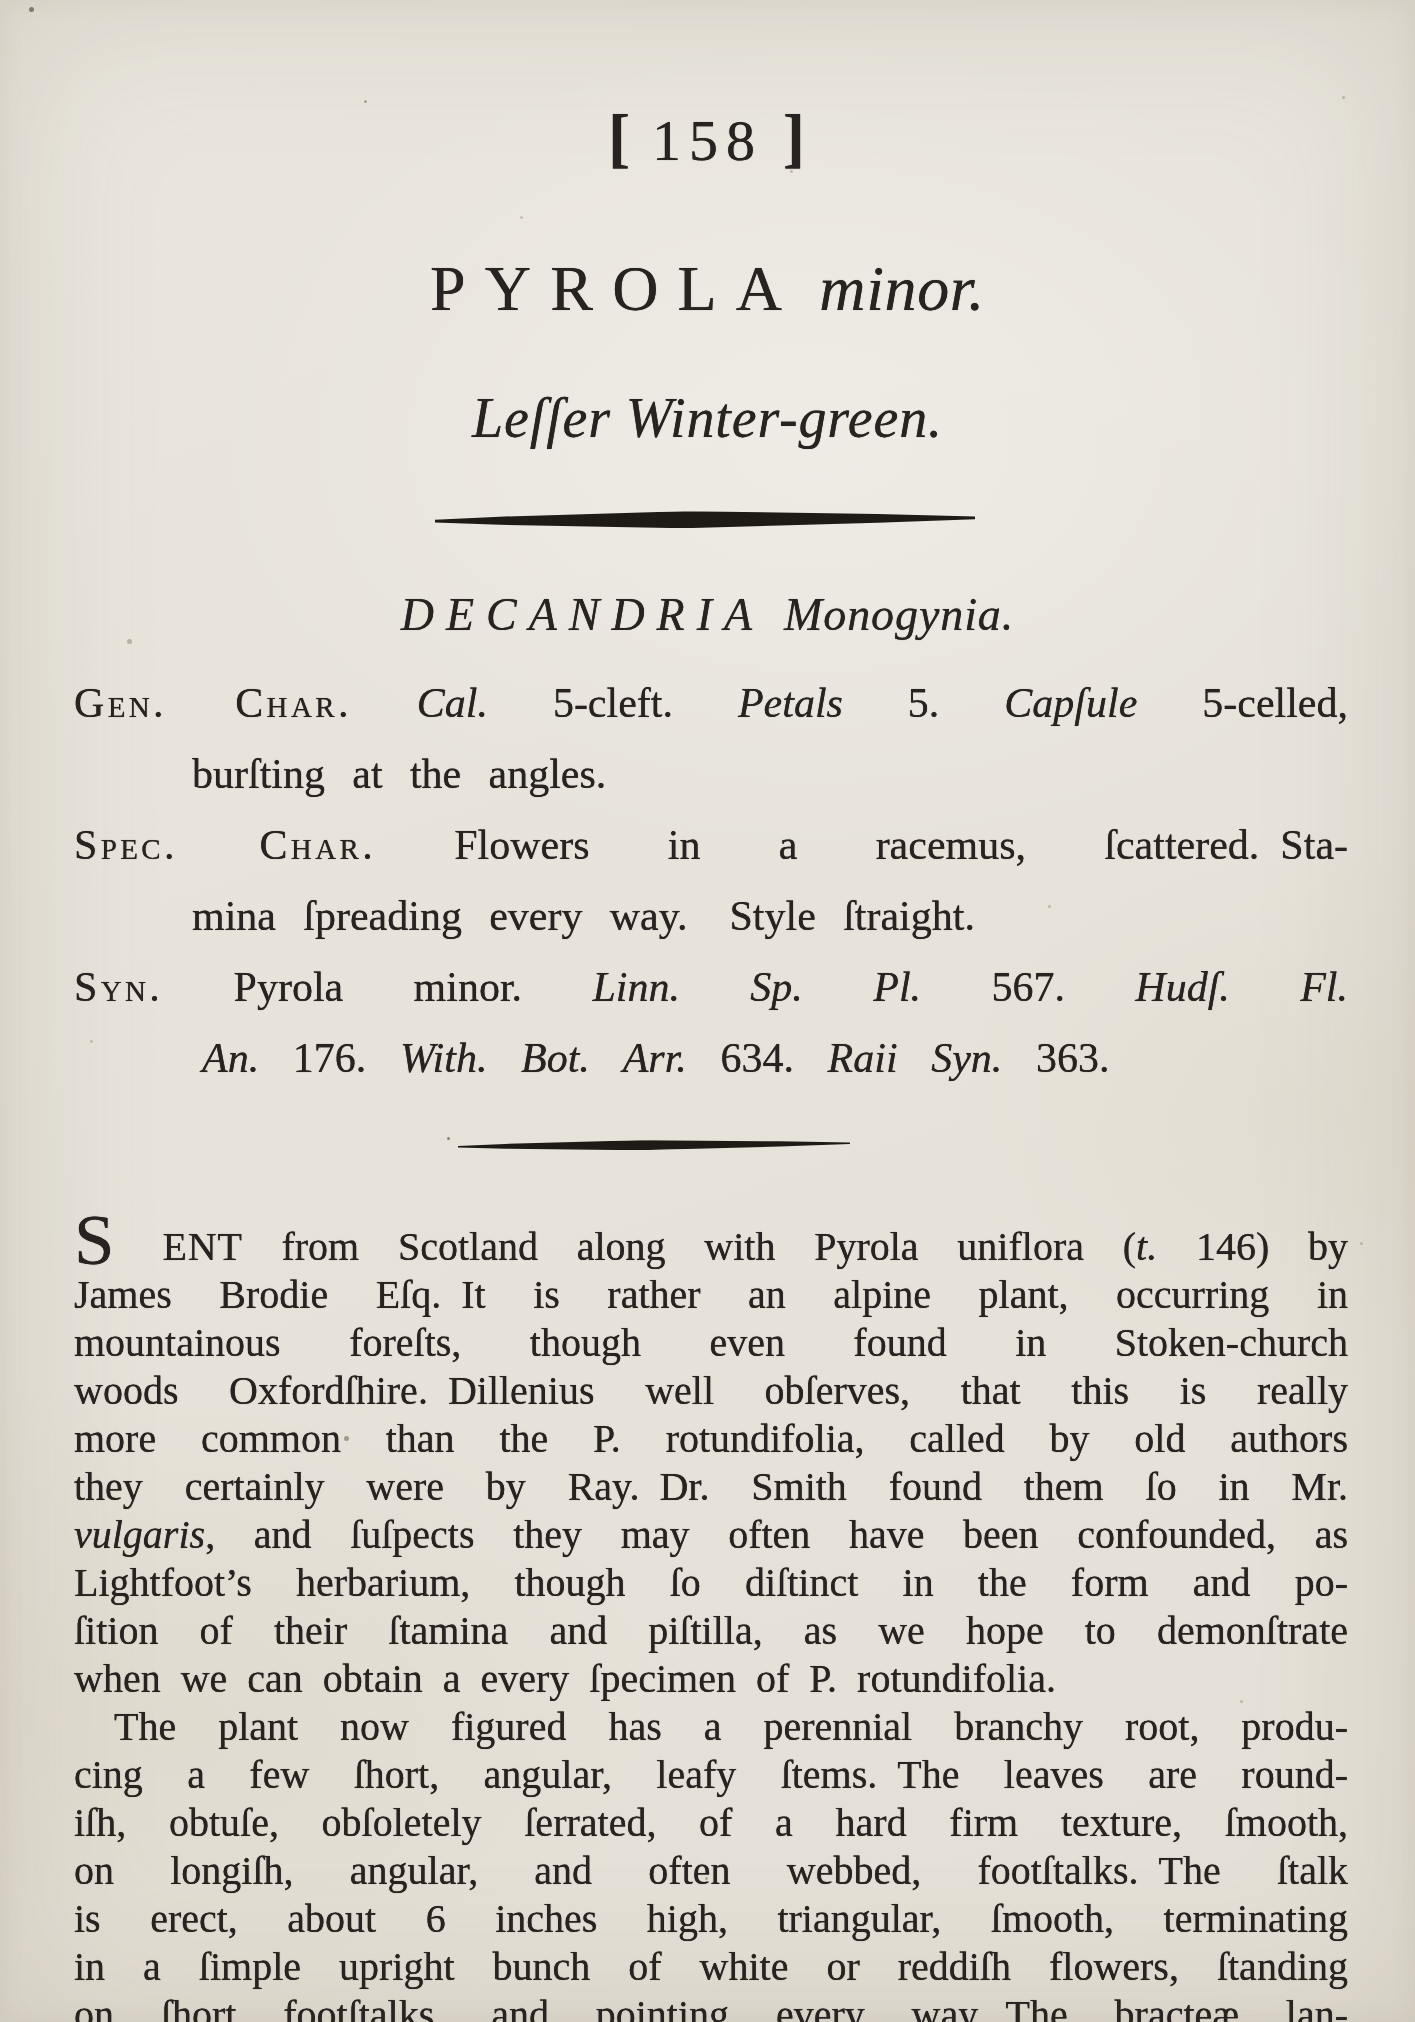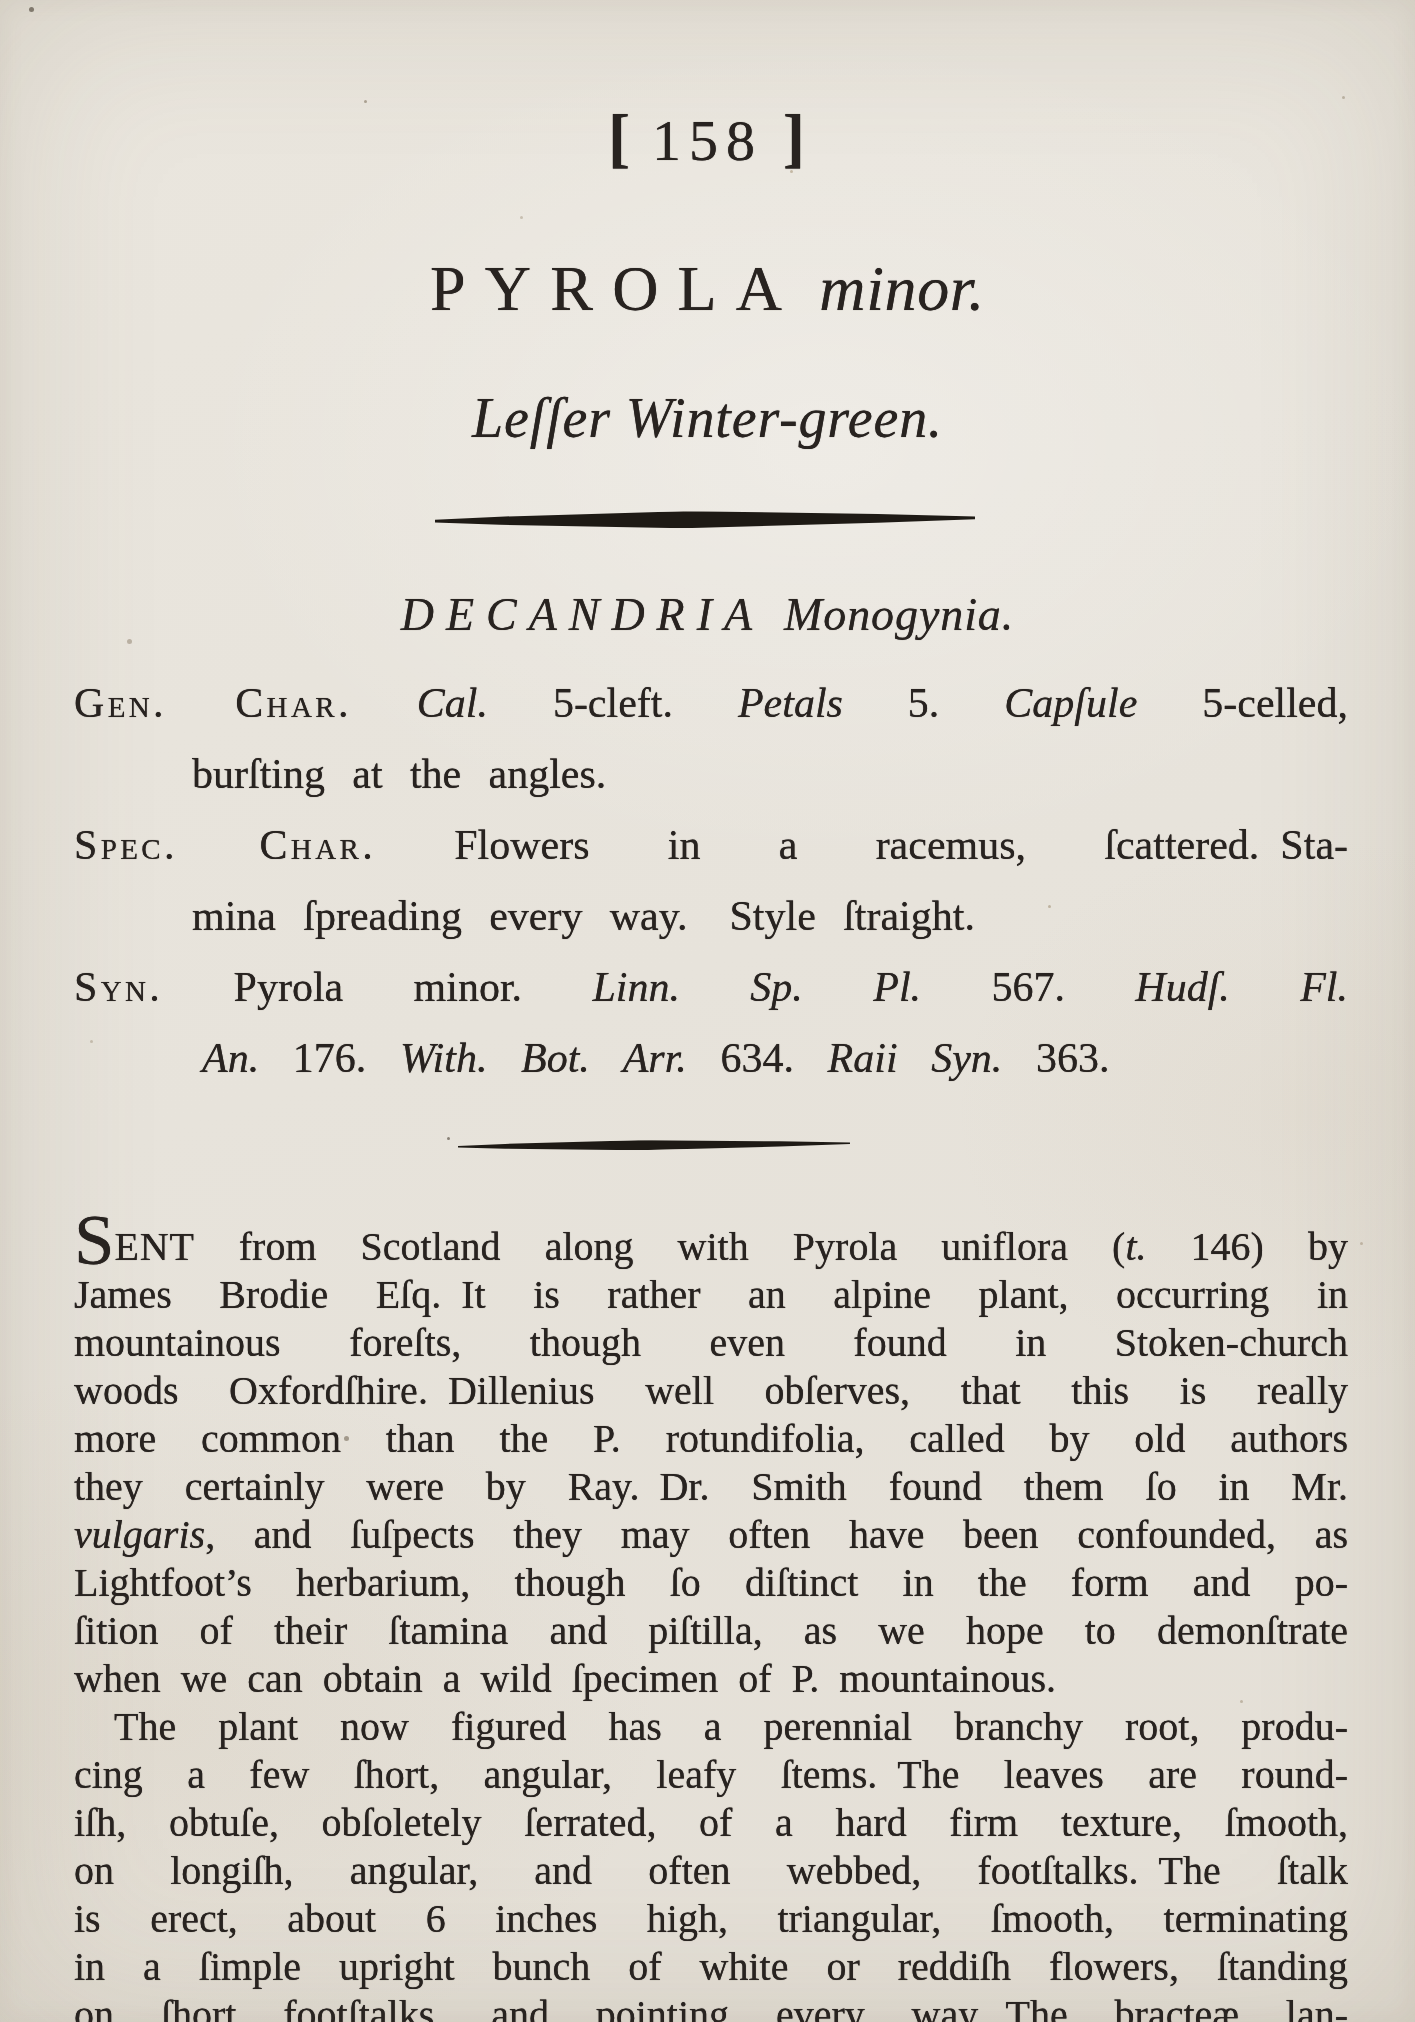--- a/index.html
+++ b/index.html
@@ -50,21 +50,21 @@
   .bodyblock{position:absolute;left:74px;top:1223px;width:1274px;font-size:40px;line-height:48px;}
   .bl{height:48px;}
   .j{text-align:justify;text-align-last:justify;}
   .hl.ind{padding-left:118px;word-spacing:.40em;}
   .hl.ind2{padding-left:128px;word-spacing:.55em;}
   .bl:not(.j){word-spacing:.25em;}
   .bl.indent1{text-indent:40px;}
   
   .sc{font-variant:small-caps;letter-spacing:.08em;}
   .it{font-style:italic;}
-  .caps{letter-spacing:.02em;}
+  .caps{letter-spacing:.02em;margin-left:48px;}
   .drop{font-size:1.82em;line-height:0;vertical-align:-.06em;}
   
   .specks{position:absolute;left:0;top:0;width:3px;height:3px;border-radius:50%;background:transparent;
     box-shadow:
       30px 8px 0 1px rgba(55,45,32,.55),
       364px 100px 0 0 rgba(95,80,55,.45),
       790px 170px 0 0 rgba(140,115,75,.40),
       1342px 96px 0 0 rgba(110,92,62,.35),
       520px 216px 0 0 rgba(120,100,70,.30),
       128px 640px 0 1px rgba(100,84,58,.35),
@@ -113,21 +113,21 @@
   <div class="bodyblock">
     <div class="bl j"><span class="drop">S</span><span class="caps">ENT</span><span> from Scotland along with Pyrola uniflora (</span><span class="it">t.</span><span> 146) by</span></div>
     <div class="bl j"><span>James Brodie Eſq. It is rather an alpine plant, occurring in</span></div>
     <div class="bl j"><span>mountainous foreſts, though even found in Stoken-church</span></div>
     <div class="bl j"><span>woods Oxfordſhire. Dillenius well obſerves, that this is really</span></div>
     <div class="bl j"><span>more common than the P. rotundifolia, called by old authors</span></div>
     <div class="bl j"><span>they certainly were by Ray. Dr. Smith found them ſo in Mr.</span></div>
     <div class="bl j"><span class="it">vulgaris</span><span>, and ſuſpects they may often have been confounded, as</span></div>
     <div class="bl j"><span>Lightfoot’s herbarium, though ſo diſtinct in the form and po-</span></div>
     <div class="bl j"><span>ſition of their ſtamina and piſtilla, as we hope to demonſtrate</span></div>
-    <div class="bl"><span>when we can obtain a wild ſpecimen of P. mountainous.</span></div>
+    <div class="bl"><span>when we can obtain a every ſpecimen of P. rotundifolia.</span></div>
     <div class="bl j indent1"><span>The plant now figured has a perennial branchy root, produ-</span></div>
     <div class="bl j"><span>cing a few ſhort, angular, leafy ſtems. The leaves are round-</span></div>
     <div class="bl j"><span>iſh, obtuſe, obſoletely ſerrated, of a hard firm texture, ſmooth,</span></div>
     <div class="bl j"><span>on longiſh, angular, and often webbed, footſtalks. The ſtalk</span></div>
     <div class="bl j"><span>is erect, about 6 inches high, triangular, ſmooth, terminating</span></div>
     <div class="bl j"><span>in a ſimple upright bunch of white or reddiſh flowers, ſtanding</span></div>
     <div class="bl j"><span>on ſhort footſtalks, and pointing every way. The bracteæ lan-</span></div>
   </div>
 </div>
 

